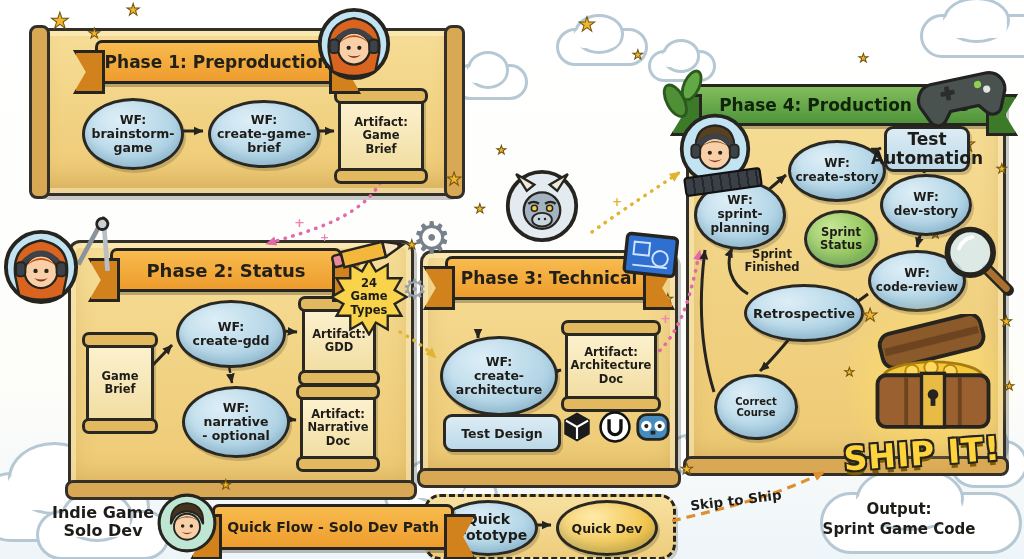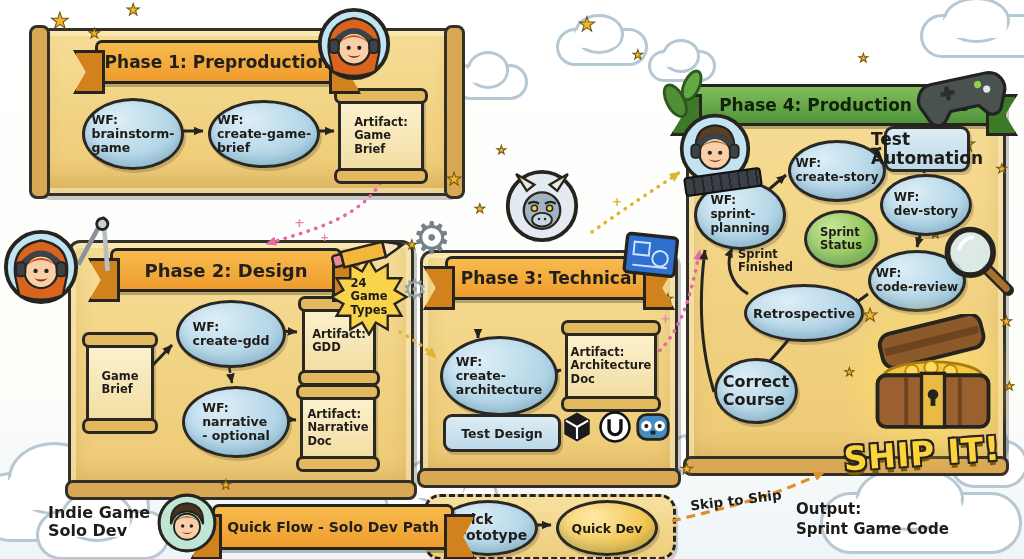--- a/index.html
+++ b/index.html
@@ -1,20 +1,20 @@
 <!DOCTYPE html>
 <html><head>
 <meta charset="utf-8">
 <style>
   html,body{margin:0;padding:0;background:#e8eef4;}
   .canvas{position:relative;width:1024px;height:559px;overflow:hidden;
     background:linear-gradient(180deg,#ffffff 0%,#fdfdfa 70%,#eef5f9 100%);
     font-family:"DejaVu Sans",sans-serif;color:#1e1c18;}
   .abs{position:absolute;}
-  .pre{white-space:pre-line;line-height:1.14;}
+  .pre{white-space:pre-line;text-align:center;line-height:1.14;}
   
   .parchment{position:absolute;background:linear-gradient(180deg,#f6dd96,#edc973);
     border:3px solid #33302a;border-radius:12px;z-index:2;
     box-shadow:inset 0 0 0 5px rgba(255,245,205,.5), inset 0 -14px 22px rgba(170,120,45,.3), 3px 4px 0 rgba(40,40,30,.25);}
   .curlv{position:absolute;width:15px;top:-6px;bottom:-6px;background:#d9a855;border:3px solid #33302a;border-radius:8px;}
   .curlh{position:absolute;height:14px;left:-6px;right:-6px;bottom:-9px;background:#d9a855;border:3px solid #33302a;border-radius:8px;}
   
   .ribbon{position:absolute;display:flex;align-items:center;justify-content:center;font-weight:bold;
     color:#23201a;border:3px solid #26241f;border-radius:7px;z-index:6;box-shadow:2px 3px 0 rgba(40,40,30,.3);}
   .ribbon.orange{background:linear-gradient(180deg,#f8bb4e,#ee9c2d);}
@@ -129,21 +129,21 @@
       <path d="M25,47 Q50,18 75,47" fill="none" stroke="#3c4247" stroke-width="7"></path>
       <rect x="18" y="44" width="12" height="18" rx="5" fill="#3c4247" stroke="#26241f" stroke-width="2.5"></rect>
       <rect x="70" y="44" width="12" height="18" rx="5" fill="#3c4247" stroke="#26241f" stroke-width="2.5"></rect>
     </svg>
   </div>
 
   <div class="parchment" style="left:68px;top:240px;width:340px;height:248px">
     <div class="curlh"></div>
   </div>
   <div class="ribbon orange" style="left:110px;top:248px;width:226px;height:38px;font-size:18px">
-    <span>Phase 2: Design</span>
+    <span>Phase 2: Status</span>
   </div>
   <div class="node artifact pre" style="left:86px;top:338px;width:62px;height:84px">Game
 Brief</div>
   <div class="node ellipse pre" style="left:176px;top:300px;width:104px;height:62px">WF:
 create-gdd</div>
   <div class="node artifact pre" style="left:302px;top:302px;width:68px;height:72px">Artifact:
 GDD</div>
   <div class="node ellipse pre" style="left:182px;top:386px;width:102px;height:66px">WF:
 narrative
 - optional</div>
@@ -305,21 +305,21 @@
 Automation</div>
   <div class="node ellipse pre" style="left:880px;top:174px;width:86px;height:56px;font-size:12px">WF:
 dev-story</div>
   <div class="node ellipse greenfill pre" style="left:804px;top:210px;width:68px;height:52px;font-size:11.5px">Sprint
 Status</div>
   <div class="node ellipse pre" style="left:868px;top:250px;width:92px;height:56px;font-size:12px">WF:
 code-review</div>
   <div class="plainlabel pre" style="left:738px;top:248px;width:68px;font-size:11.5px;z-index:5">Sprint
 Finished</div>
   <div class="node ellipse" style="left:744px;top:284px;width:114px;height:52px;font-size:13px">Retrospective</div>
-  <div class="node ellipse pre" style="left:714px;top:358px;width:78px;height:60px;font-size:16px">Correct
+  <div class="node ellipse pre" style="left:714px;top:374px;width:78px;height:60px;font-size:10px">Correct
 Course</div>
 
   <div class="abs" style="left:938px;top:220px;width:76px;height:76px;z-index:7">
     <svg viewBox="0 0 80 80" style="width:100%;height:100%">
       <line x1="52" y1="52" x2="74" y2="74" stroke="#26241f" stroke-width="12" stroke-linecap="round"></line>
       <line x1="52" y1="52" x2="72" y2="72" stroke="#a9712f" stroke-width="7" stroke-linecap="round"></line>
       <circle cx="34" cy="34" r="24" fill="#d8ecf4" fill-opacity="0.85" stroke="#26241f" stroke-width="6"></circle>
       <path d="M22,30 Q26,20 36,18" stroke="#ffffff" stroke-width="4" fill="none" stroke-linecap="round"></path>
     </svg>
   </div>

